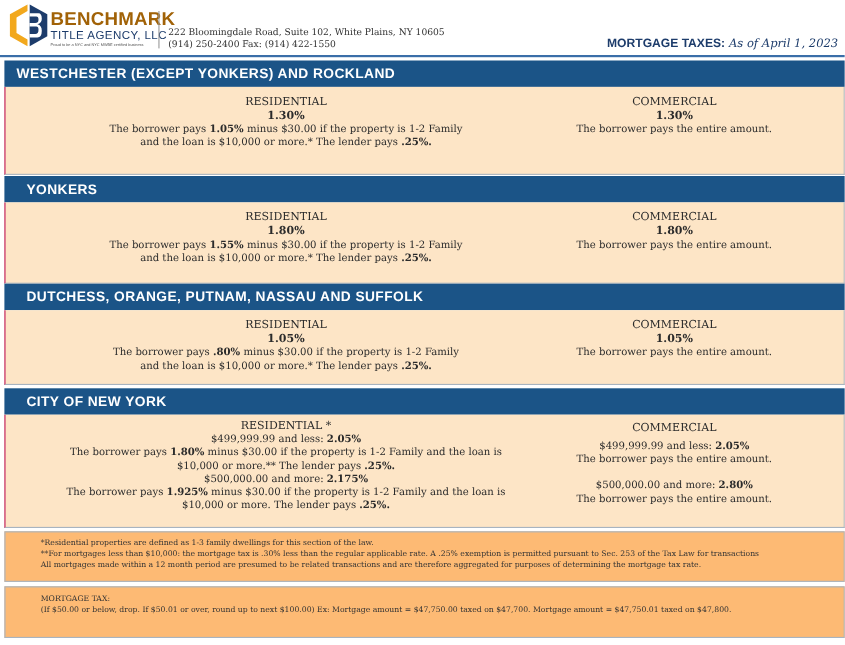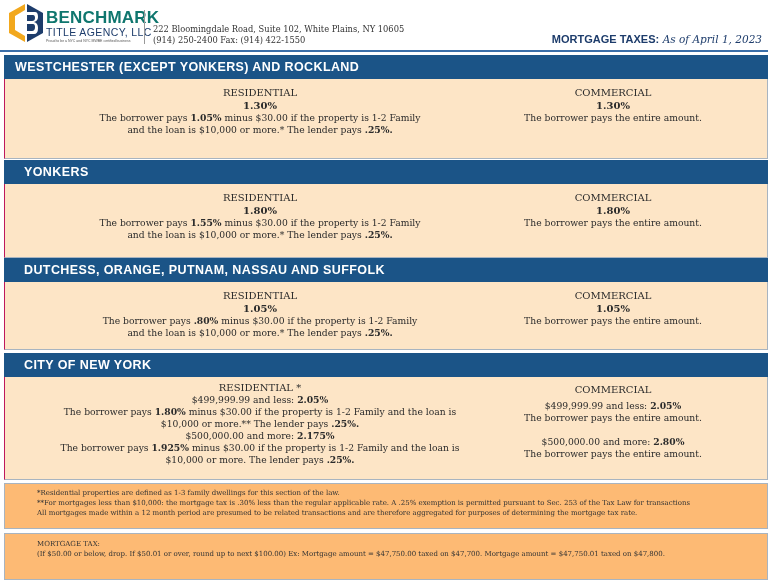--- a/index.html
+++ b/index.html
@@ -2,21 +2,21 @@
 <html><head>
 <meta charset="utf-8">
 <style>
   * { box-sizing: border-box; margin: 0; padding: 0; }
   html, body { width: 768px; height: 586px; background: #ffffff; overflow: hidden; }
   body { font-family: "DejaVu Serif", serif; color: #2b2b2b; position: relative; }
 
   .header { position: absolute; left: 0; top: 0; width: 768px; height: 52px; }
   .logo { position: absolute; left: 4px; top: 2px; width: 42px; height: 42px; }
   .brand { position: absolute; left: 46px; top: 9px; }
-  .brand-name { font-family: "Liberation Sans", sans-serif; font-weight: 700; font-size: 17px; color: #0f766e; letter-spacing: 0.2px; line-height: 17px; }
+  .brand-name { font-family: "Liberation Sans", sans-serif; font-weight: 700; font-size: 17px; color: #a16207; letter-spacing: 0.2px; line-height: 17px; }
   .brand-sub { font-family: "Liberation Sans", sans-serif; font-size: 10.5px; color: #1d3c6b; letter-spacing: 0.4px; line-height: 12px; }
   .brand-tag { font-family: "Liberation Sans", sans-serif; font-size: 3.5px; color: #555; line-height: 6px; }
   .vdivider { position: absolute; left: 144px; top: 10px; width: 1px; height: 34px; background: #999; }
   .address { position: absolute; left: 153px; top: 24px; font-family: "DejaVu Serif", serif; font-size: 8.3px; line-height: 11px; color: #333; }
   .doc-title { position: absolute; right: 6px; top: 33px; font-size: 11px; color: #1d3c6b; white-space: nowrap; padding-left: 23px; }
   .doc-title .main { font-family: "Liberation Sans", sans-serif; font-weight: 700; }
   .doc-title .sub { font-family: "DejaVu Serif", serif; font-style: italic; font-size: 10.5px; }
   .header-rule { position: absolute; left: 0; top: 50px; width: 768px; height: 2px; background: #3a6ea8; }
 
   .section-bar { position: absolute; left: 4px; width: 764px; height: 24px; background: #1b5487; color: #fff;

